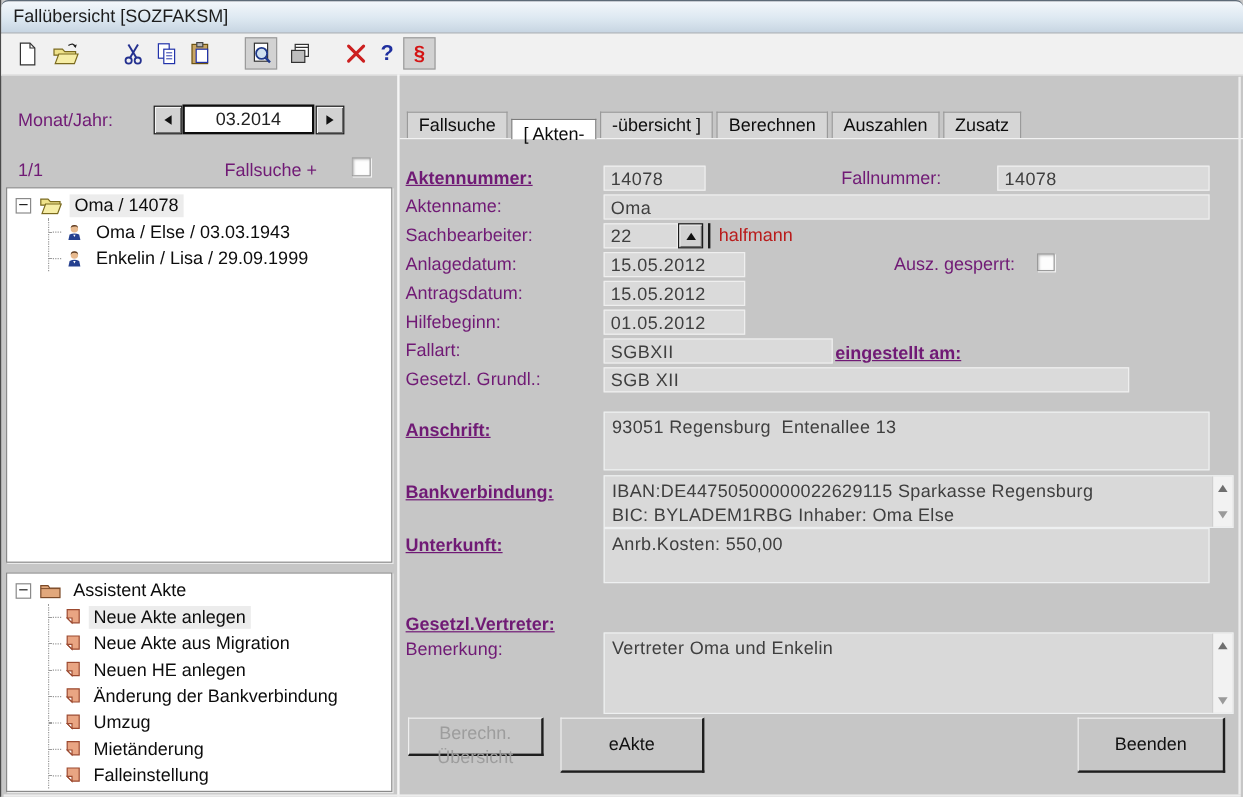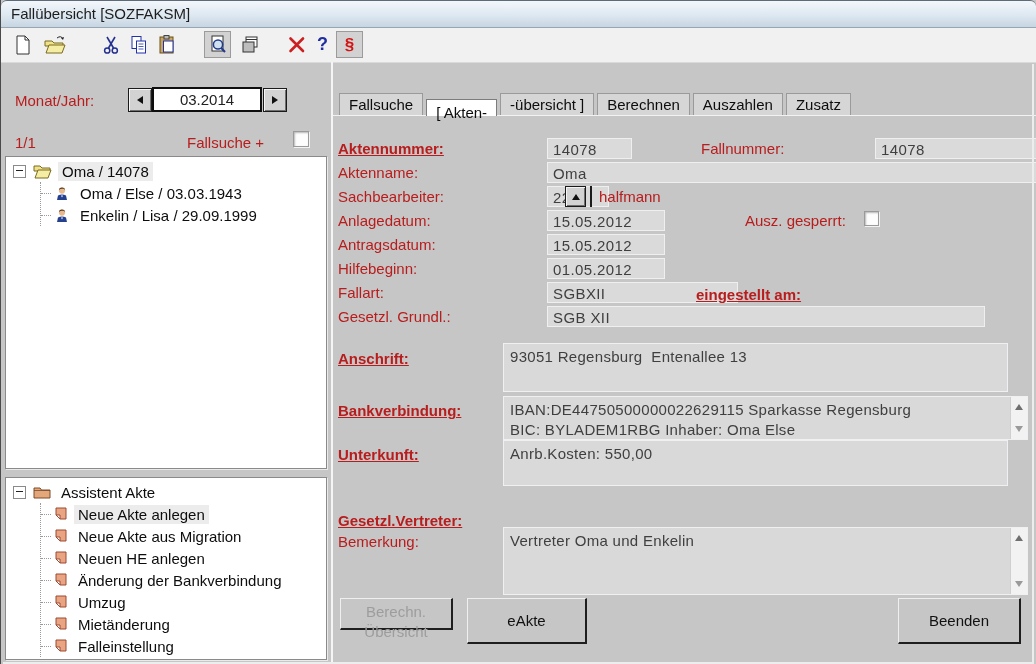--- a/index.html
+++ b/index.html
@@ -36,21 +36,21 @@
   .tri-l{width:0;height:0;border-top:4px solid transparent;border-bottom:4px solid transparent;
     border-right:6px solid #111;}
   .tri-r{width:0;height:0;border-top:4px solid transparent;border-bottom:4px solid transparent;
     border-left:6px solid #111;}
   .checkbox{position:absolute;width:15px;height:15px;background:#fdfdfd;box-sizing:border-box;
     border:1px solid #9a9a9a;box-shadow:inset 1px 1px 2px rgba(0,0,0,.28),1px 1px 0 #f2f2f2;}
 
   .month-field{position:absolute;left:151px;top:87px;width:110px;height:25px;box-sizing:border-box;
     background:#fff;border:2px solid #0d0d0d;text-align:center;line-height:21px;color:#222;}
 
-  .lbl{position:absolute;white-space:nowrap;color:#b91c1c;}
+  .lbl{position:absolute;white-space:nowrap;color:#701a75;}
   .lbl.bu{font-weight:bold;text-decoration:underline;}
 
   
   .tree{position:absolute;background:#fff;border:1px solid #8a8a8a;box-sizing:border-box;
     box-shadow:1px 1px 0 #eaeaea;padding-top:3px;overflow:hidden;}
   .trow{display:flex;align-items:center;height:22px;white-space:nowrap;}
   .trow.root{padding-left:7px;}
   .expander{width:11px;height:11px;border:1px solid #8a8a8a;background:#fff;position:relative;
     flex:0 0 11px;margin-right:7px;}
   .expander::after{content:"";position:absolute;left:2px;right:2px;top:4px;height:1px;background:#222;}
@@ -64,21 +64,21 @@
   
   .rpanel{position:absolute;left:330px;top:62px;width:706px;height:602px;
     border-left:2px solid #f5f5f5;box-sizing:border-box;}
   .panel-line{position:absolute;left:0;top:53px;width:100%;height:1px;background:#f2f2f2;}
   .tabs{position:absolute;left:6px;top:27px;height:26px;display:flex;align-items:flex-end;z-index:2;}
   .tab{height:22px;line-height:22px;padding:0 9px;background:#d6d6d6;margin-right:3px;
     border:1px solid #9a9a9a;border-bottom:none;box-sizing:border-box;white-space:nowrap;color:#0d0d0d;}
   .tab.active{height:17px;line-height:26px;background:#fff;border-color:#7c7c7c;margin-bottom:-1px;z-index:3;}
 
   .field{position:absolute;height:21px;line-height:21px;background:#dadada;box-sizing:border-box;
-    border:1px solid #efefef;padding-left:5px;color:#3f3f3f;letter-spacing:.4px;white-space:nowrap;overflow:hidden;margin-left:44px;}
+    border:1px solid #efefef;padding-left:5px;color:#3f3f3f;letter-spacing:.4px;white-space:nowrap;overflow:hidden;}
   .vline{position:absolute;width:2px;background:#1c1c1c;}
 
   .ta{position:absolute;background:#d9d9d9;border:1px solid #eef0f1;box-sizing:border-box;}
   .ta-text{padding:3px 22px 0 6px;color:#3f3f3f;letter-spacing:.3px;white-space:pre-wrap;line-height:20px;}
   .vscroll{position:absolute;top:0;right:0;bottom:0;width:17px;background:#f2f2f2;
     border-left:1px solid #cfcfcf;box-sizing:border-box;}
   .sb-up,.sb-down{position:absolute;left:0;width:100%;height:16px;display:flex;align-items:center;justify-content:center;}
   .sb-up{top:2px;} .sb-down{bottom:2px;}
   .tri-up{width:0;height:0;border-left:4px solid transparent;border-right:4px solid transparent;border-bottom:6px solid #6f6f6f;}
   .tri-dn{width:0;height:0;border-left:4px solid transparent;border-right:4px solid transparent;border-top:6px solid #9a9a9a;}

